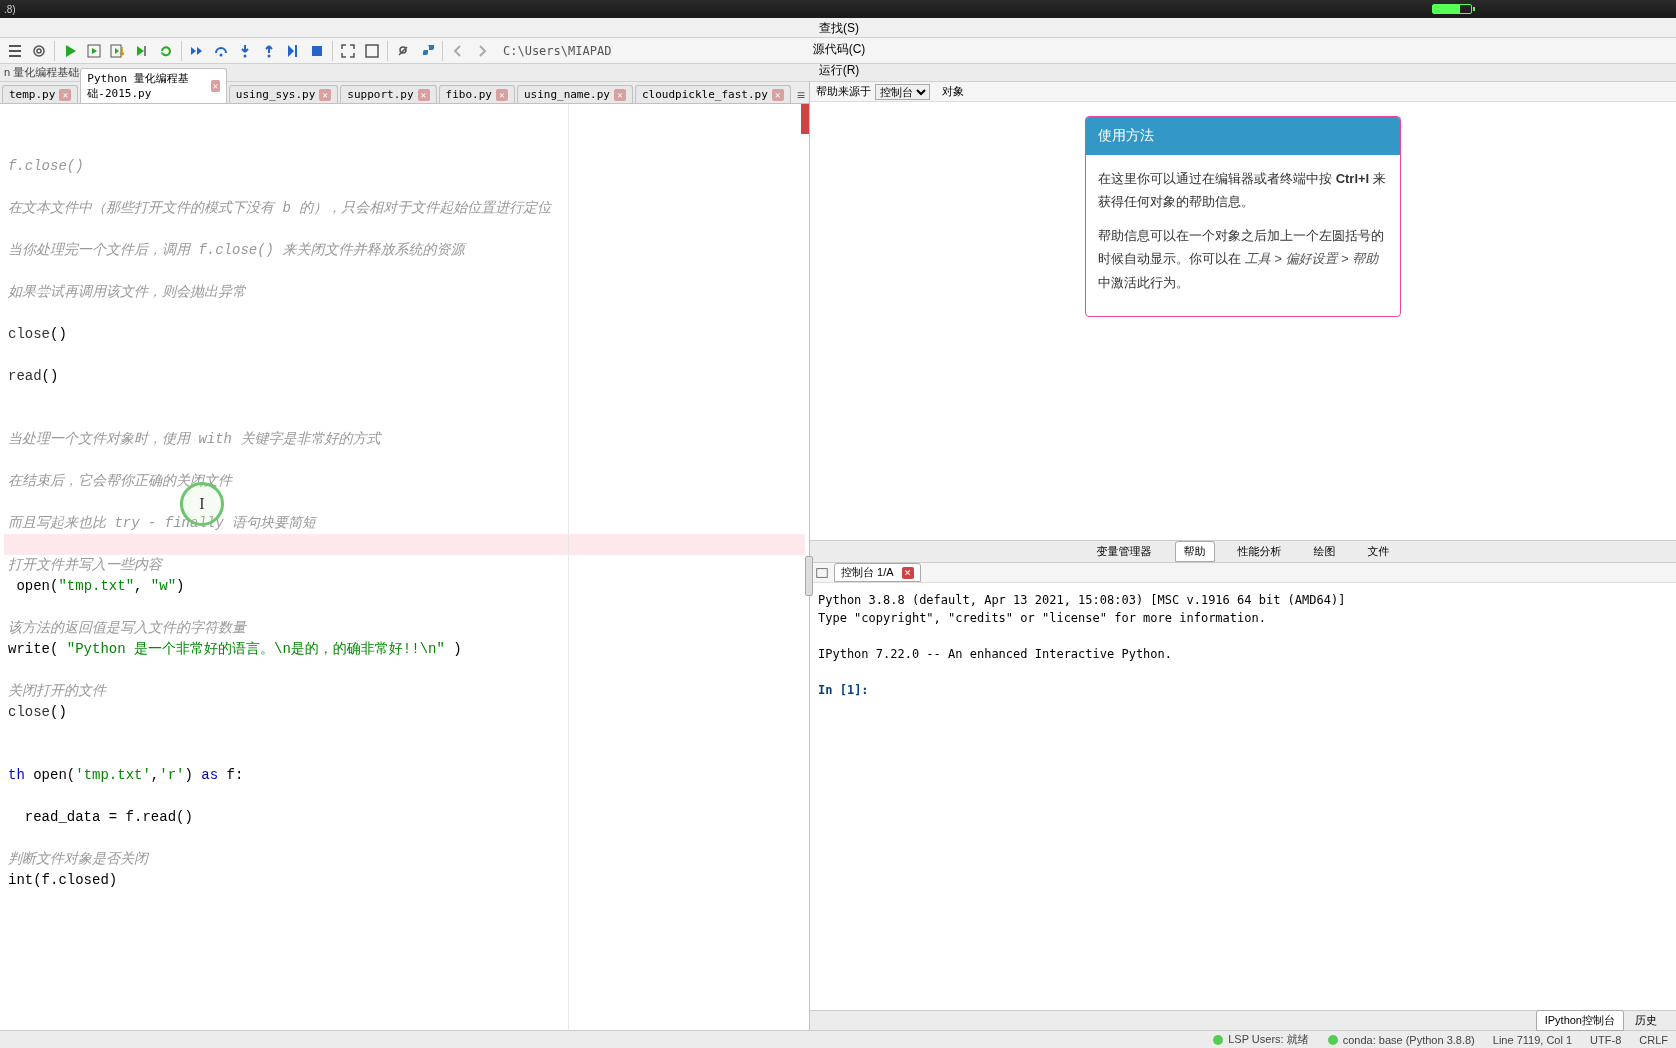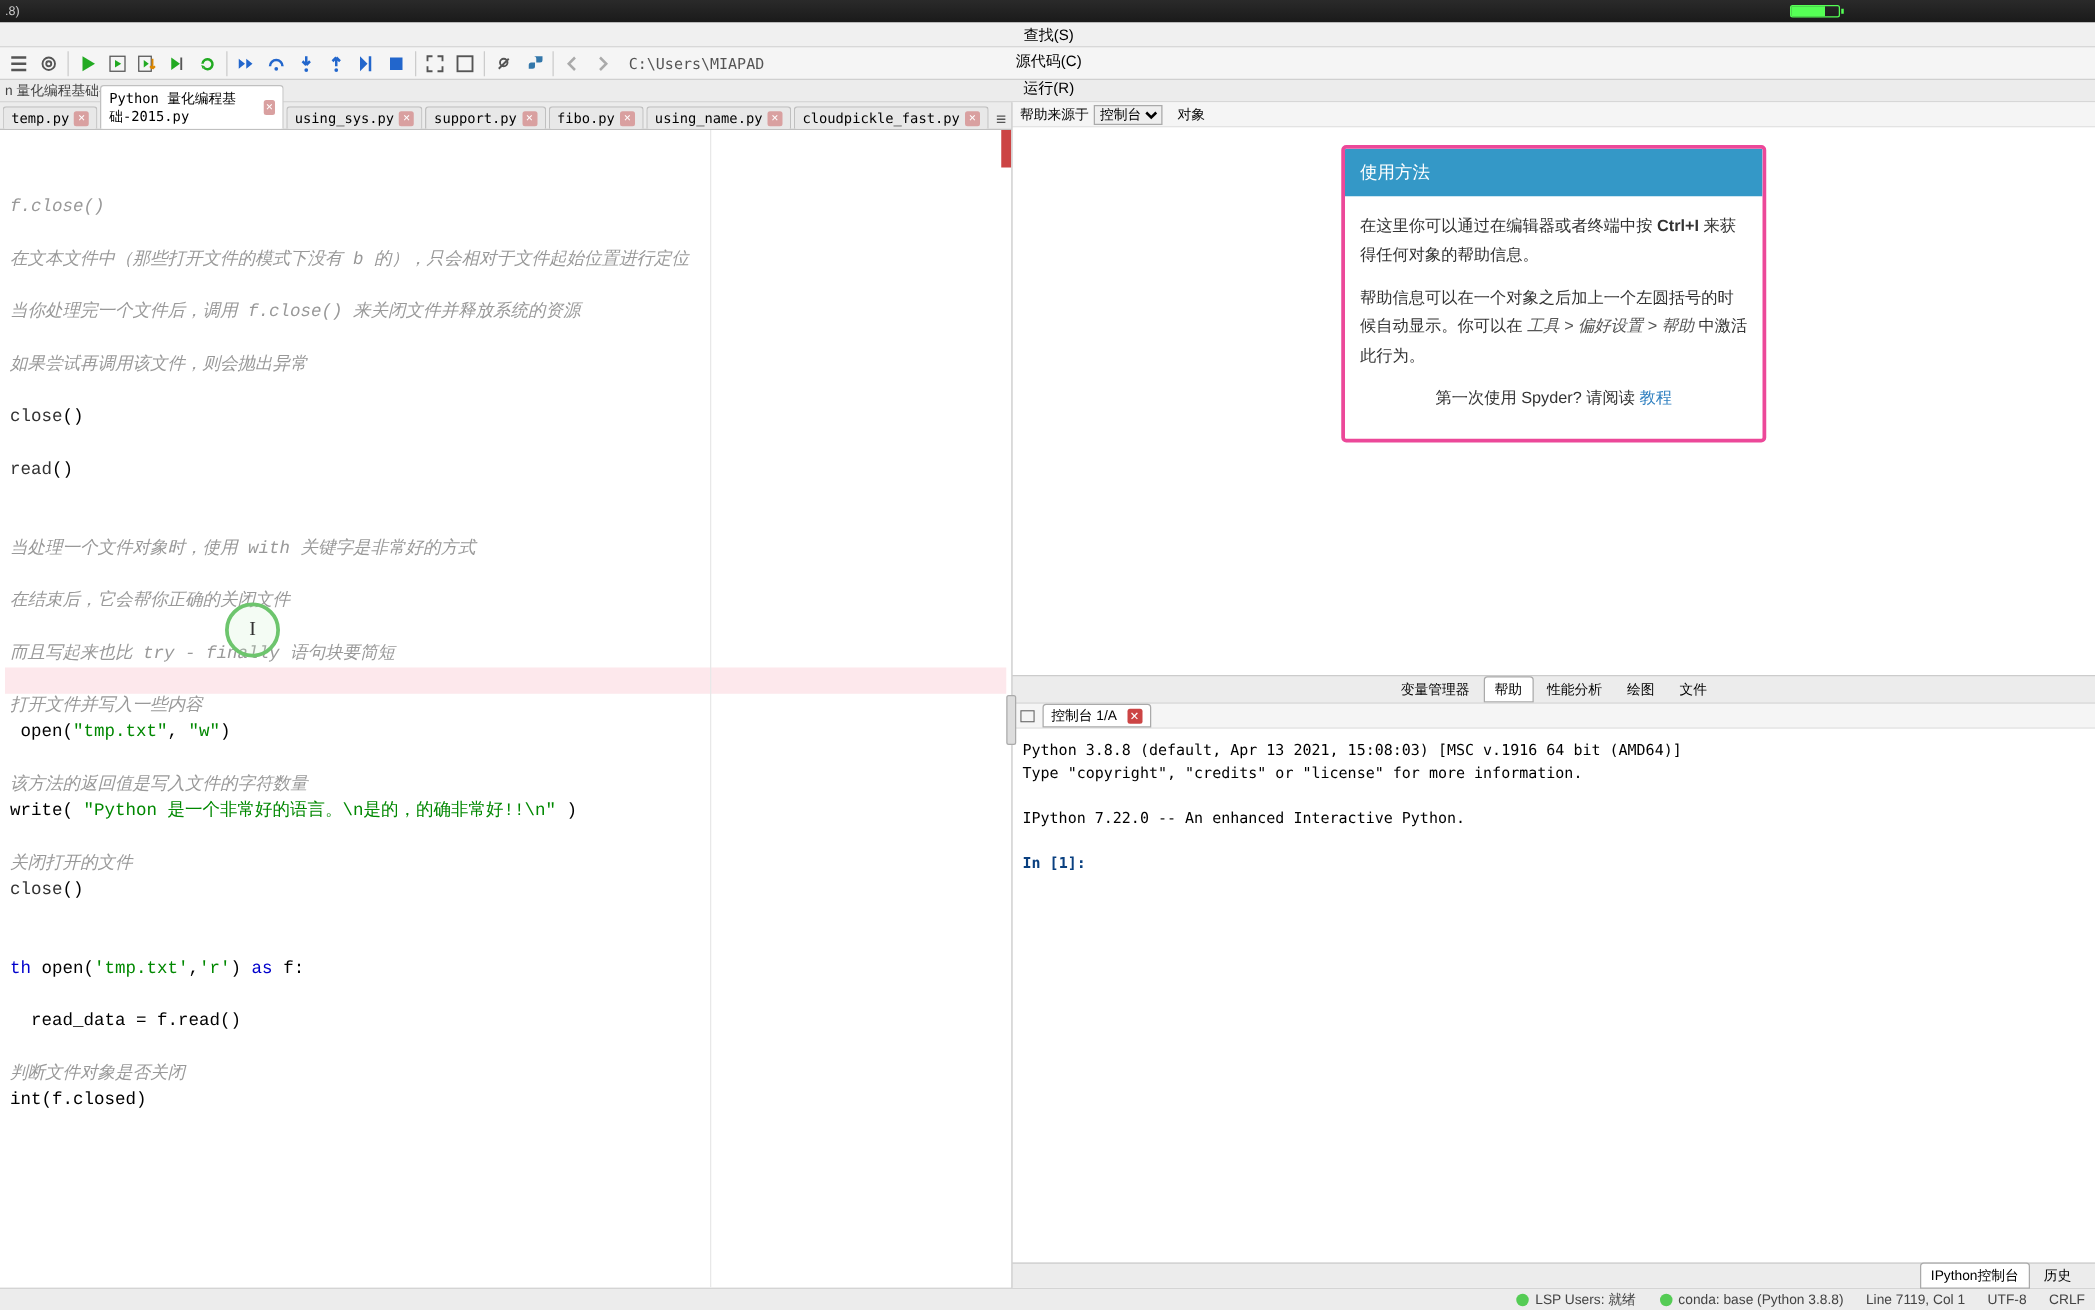--- a/index.html
+++ b/index.html
@@ -51,29 +51,29 @@
 .cursor-circle { position: absolute; width: 44px; height: 44px; border: 3px solid #6dc56d; border-radius: 50%; display: flex; align-items: center; justify-content: center; background: rgba(200,240,200,0.2); left: 180px; top: 378px; }
 .cursor-circle::after { content: 'I'; font-family: serif; font-size: 16px; color: #333; }
 
 
 .right-panel { flex: 1; display: flex; flex-direction: column; background: #fff; }
 .right-top-bar { height: 20px; background: #f5f5f5; border-bottom: 1px solid #ddd; display: flex; align-items: center; padding: 0 6px; font-size: 11px; gap: 4px; }
 .mini-select { height: 16px; font-size: 11px; border: 1px solid #aaa; }
 
 
 .help-pane { flex: 1; background: #fff; padding: 14px; display: flex; align-items: flex-start; justify-content: center; overflow: auto; }
-.help-card { width: 340px; border: 3px solid #ec4899; border-radius: 4px; overflow: hidden; }
+.help-card { width: 316px; border: 1px solid #ec4899; border-radius: 4px; overflow: hidden; }
 .help-header { background: #3498c7; color: #fff; padding: 10px 12px; font-size: 14px; font-weight: 500; }
 .help-body { padding: 12px; font-size: 13px; line-height: 1.8; color: #333; }
 .help-body p { margin-bottom: 10px; }
 .help-link { color: #3080c0; text-decoration: none; }
 .help-em { font-style: italic; color: #555; }
 
 
-.panel-tabs { height: 22px; background: #ececec; border-top: 1px solid #ccc; display: flex; align-items: center; justify-content: center; gap: 2px; }
+.panel-tabs { height: 22px; background: #ececec; border-top: 1px solid #ccc; display: flex; align-items: center; justify-content: center; gap: 14px; }
 .panel-tab { padding: 2px 8px; font-size: 11px; cursor: pointer; border: 1px solid transparent; border-radius: 3px 3px 0 0; }
 .panel-tab.active { background: #fff; border-color: #aaa; }
 
 
 .console-area { height: 468px; display: flex; flex-direction: column; border-top: 1px solid #ccc; }
 .console-tabs { height: 20px; background: #f5f5f5; display: flex; align-items: center; padding-left: 4px; border-bottom: 1px solid #ddd; gap: 4px; }
 .console-tab-btn { width: 16px; height: 16px; display: flex; align-items: center; justify-content: center; cursor: pointer; }
 .console-tab { padding: 1px 6px; background: #fff; border: 1px solid #aaa; border-radius: 3px 3px 0 0; font-size: 11px; display: flex; align-items: center; gap: 8px; }
 .console-tab-close { width: 12px; height: 12px; background: #c44; color: #fff; display: flex; align-items: center; justify-content: center; font-size: 9px; border-radius: 2px; cursor: pointer; }
 .console-body { flex: 1; background: #fff; padding: 8px; font-family: Consolas, monospace; font-size: 12px; white-space: pre-wrap; line-height: 1.5; overflow: auto; }
@@ -277,21 +277,20 @@
       </select>
       <span style="margin-left:8px;">对象</span>
     </div>
 
     <div class="help-pane">
       <div class="help-card">
         <div class="help-header">使用方法</div>
         <div class="help-body">
           <p><span>在这里你可以通过在编辑器或者终端中按 </span><b>Ctrl+I</b><span> 来获得任何对象的帮助信息。</span></p>
           <p><span>帮助信息可以在一个对象之后加上一个左圆括号的时候自动显示。你可以在 </span><span class="help-em">工具 &gt; 偏好设置 &gt; 帮助</span><span> 中激活此行为。</span></p>
-          <p style="text-align:center;"><span>第一次使用 Spyder? 请阅读 </span><a href="#" class="help-link">教程</a></p>
         </div>
       </div>
     </div>
 
     <div class="panel-tabs" id="panel-tabs">
         <div class="panel-tab">变量管理器</div>
         <div class="panel-tab active">帮助</div>
         <div class="panel-tab">性能分析</div>
         <div class="panel-tab">绘图</div>
         <div class="panel-tab">文件</div>

